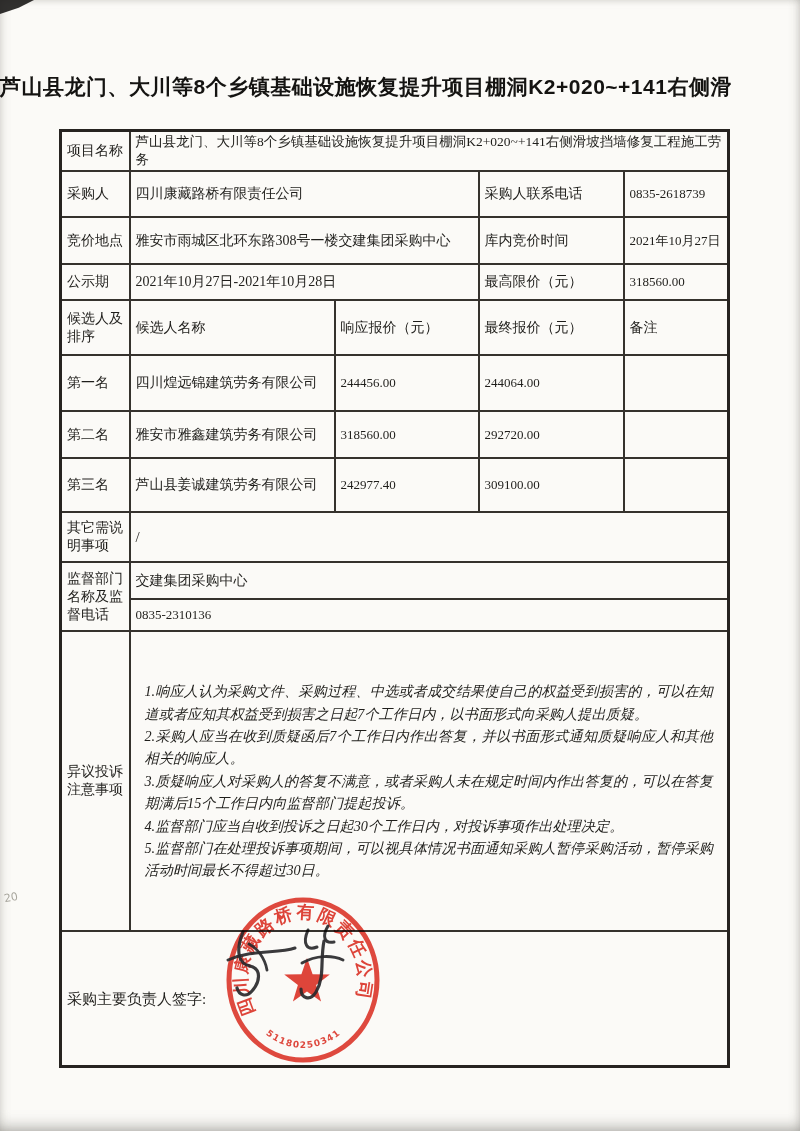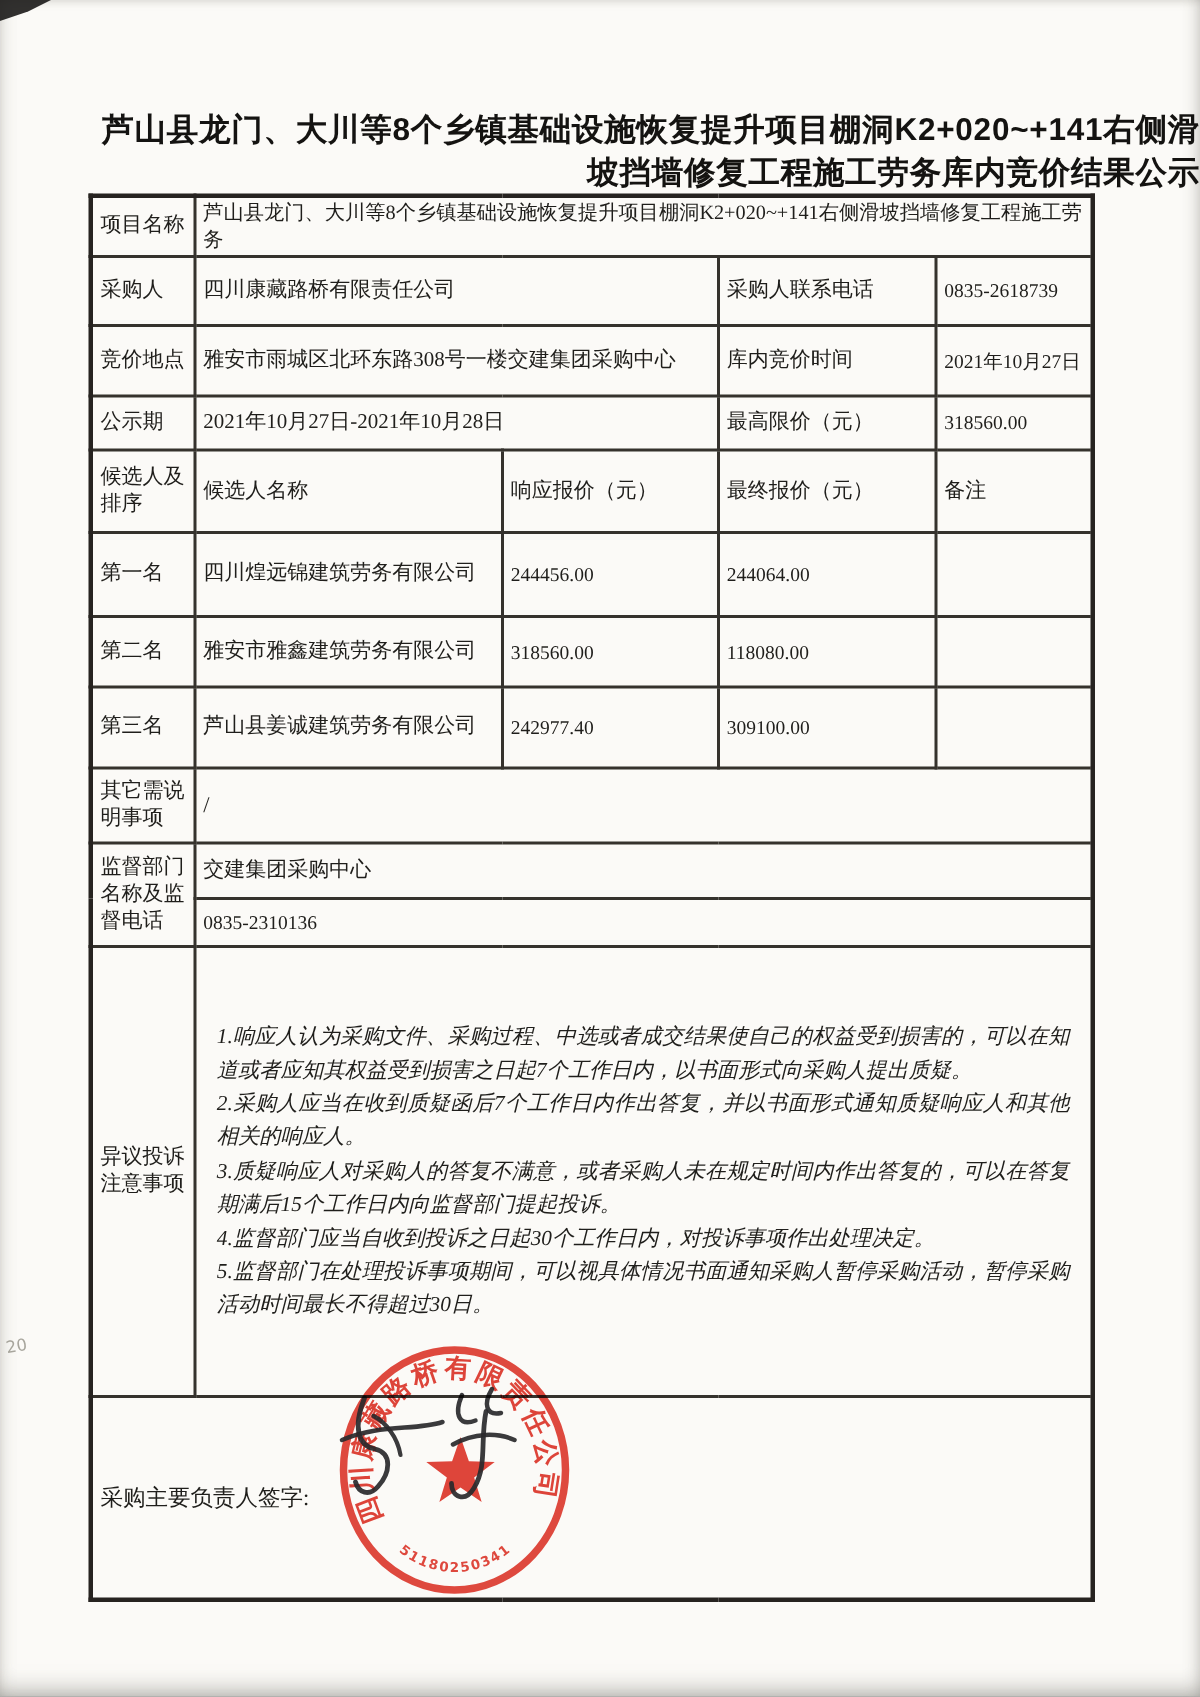--- a/index.html
+++ b/index.html
@@ -23,21 +23,21 @@
     opacity:.9;
   }
   .margin-note{
     position:absolute;left:4px;top:891px;
     font-size:11px;color:#8d8b80;opacity:.75;
     transform:rotate(-10deg);
     font-family:"DejaVu Sans",sans-serif;
   }
   .title{
     position:absolute;left:0;top:72px;width:800px;margin:0;
-    text-align:right;
+    text-align:left;
     font-family:"Liberation Sans","DejaVu Sans",sans-serif;
     font-size:21px;font-weight:700;line-height:29px;
     color:#141311;letter-spacing:.5px;
   }
   table.doc{
     position:absolute;left:59px;top:129px;
     width:668px;
     border-collapse:collapse;
     table-layout:fixed;
     border:3px solid #262320;
@@ -78,21 +78,20 @@
 </head>
 <body>
 
 <div class="page">
 
   <div class="scan-corner"></div>
   <div class="margin-note">20</div>
 
   <div class="title">
     <div>芦山县龙门、大川等8个乡镇基础设施恢复提升项目棚洞K2+020~+141右侧滑</div>
-    <div>坡挡墙修复工程施工劳务库内竞价结果公示</div>
   </div>
 
   <table class="doc">
     <colgroup>
       <col style="width:69px">
         <col style="width:205px">
         <col style="width:144px">
         <col style="width:145px">
         <col style="width:105px">
     </colgroup>
@@ -137,21 +136,21 @@
       <td class="name">四川煌远锦建筑劳务有限公司</td>
       <td class="ctr small">244456.00</td>
       <td class="ctr small">244064.00</td>
       <td></td>
     </tr>
 
     <tr>
       <td class="ctr" style="height:43px">第二名</td>
       <td class="name">雅安市雅鑫建筑劳务有限公司</td>
       <td class="ctr small">318560.00</td>
-      <td class="ctr small">118080.00</td>
+      <td class="ctr small">292720.00</td>
       <td></td>
     </tr>
 
     <tr>
       <td class="ctr" style="height:50px">第三名</td>
       <td class="name">芦山县姜诚建筑劳务有限公司</td>
       <td class="ctr small">242977.40</td>
       <td class="ctr small">309100.00</td>
       <td></td>
     </tr>

